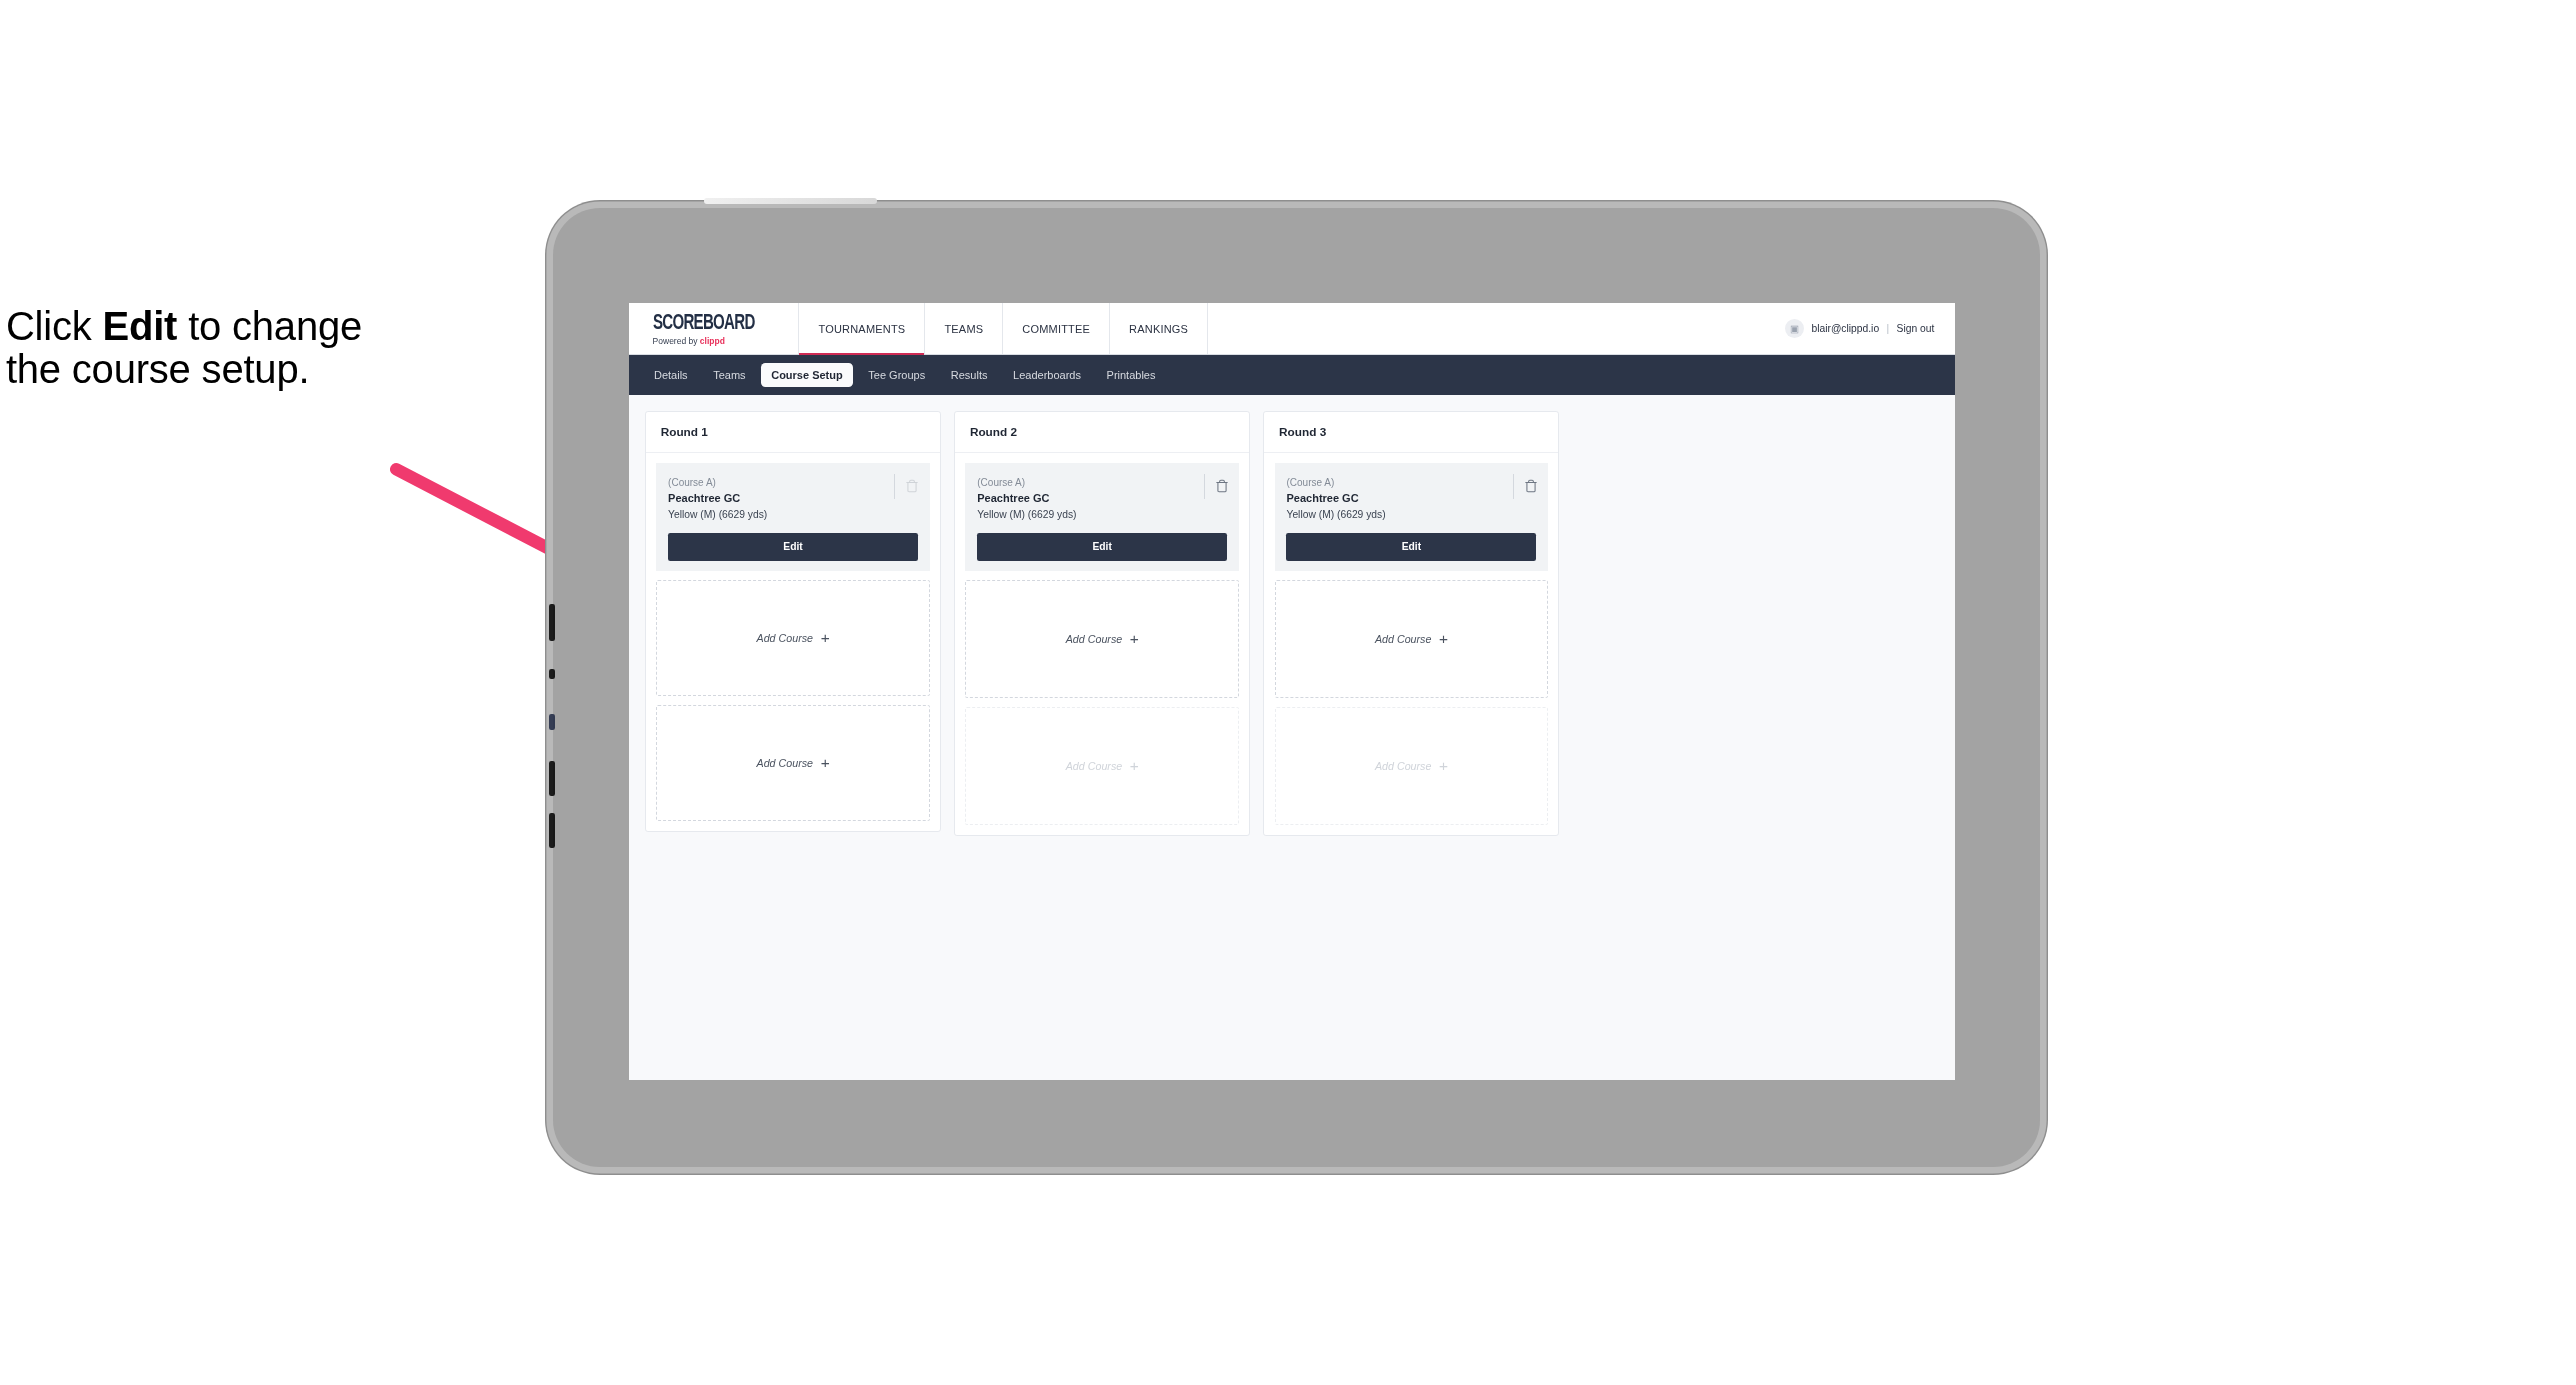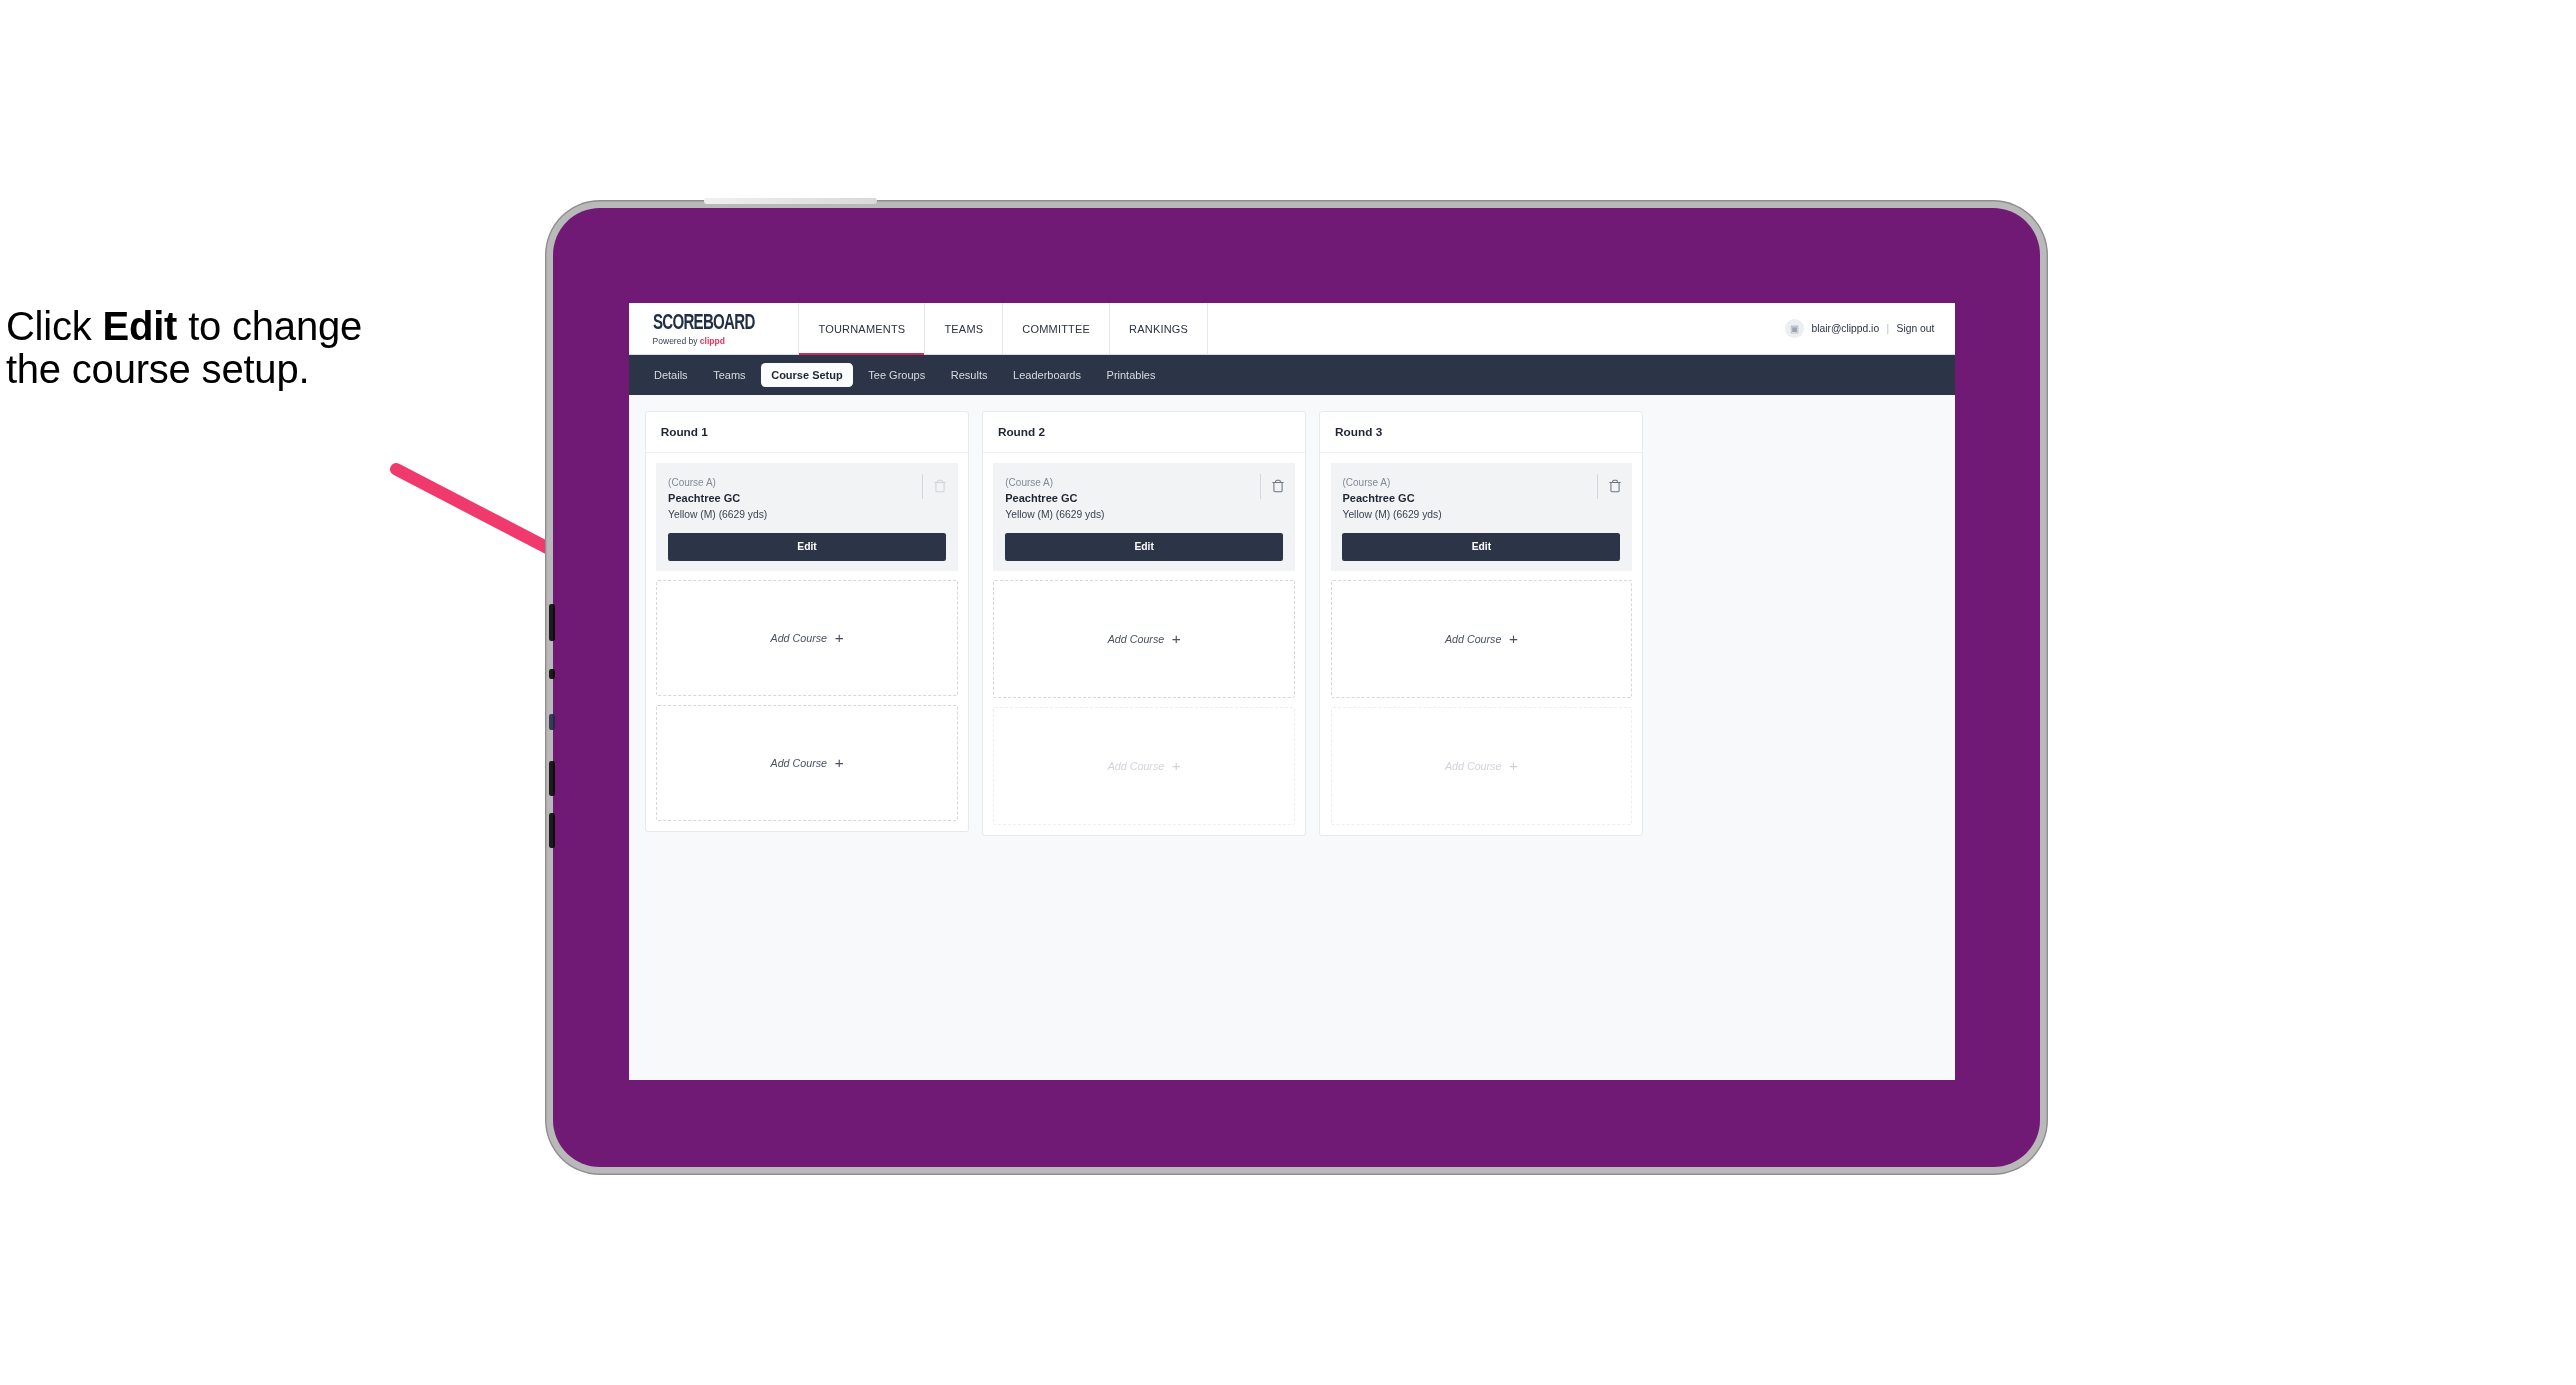--- a/index.html
+++ b/index.html
@@ -24,21 +24,21 @@
   }
   .annotation b { font-weight: 700; }
 
   .arrow-svg { position: absolute; left: 383px; top: 456px; width: 309px; height: 184px; }
 
   
   .tablet {
     position: absolute;
     left: 553px; top: 208px;
     width: 1487px; height: 959px;
-    background: #701a75;
+    background: #a3a3a3;
     border-radius: 47px;
     box-shadow: 0 0 0 6.6px #b9b9b9, 0 0 0 8px #8e8e8e;
   }
   .tablet-edge-top {
     position:absolute; left: 151px; top: -10.3px; width: 173px; height: 5.9px;
     background: linear-gradient(90deg,#f0f0f0,#d8d8d8);
     border-radius: 2.9px;
   }
   .side-btn { position:absolute; left:-4.4px; background:#000; border-radius:2.2px; width:6.6px; opacity:.85;}
   .side-btn.b1 { top: 396px; height: 37px; }
@@ -154,21 +154,21 @@
   .tab.active { background:#fafbfc; color:#1f2633; font-weight:600; }
 
   
   .content {
     flex: 1 1 auto;
     padding: 16px 0 0 16px;
     display:flex; align-items:flex-start; gap: 13.2px;
     overflow: hidden;
   }
   .round-col {
-    width: 324px;
+    width: 296px;
     background: #ffffff;
     border: 0.7px solid #e6e9ee;
     border-radius: 2.9px;
     flex: 0 0 auto;
   }
   .round-head {
     height: 41px; display:flex; align-items:center;
     padding: 0 14.7px; font-size: 11.8px; font-weight:600; color:#1f2633;
     border-bottom: 0.7px solid #edeff3;
   }

